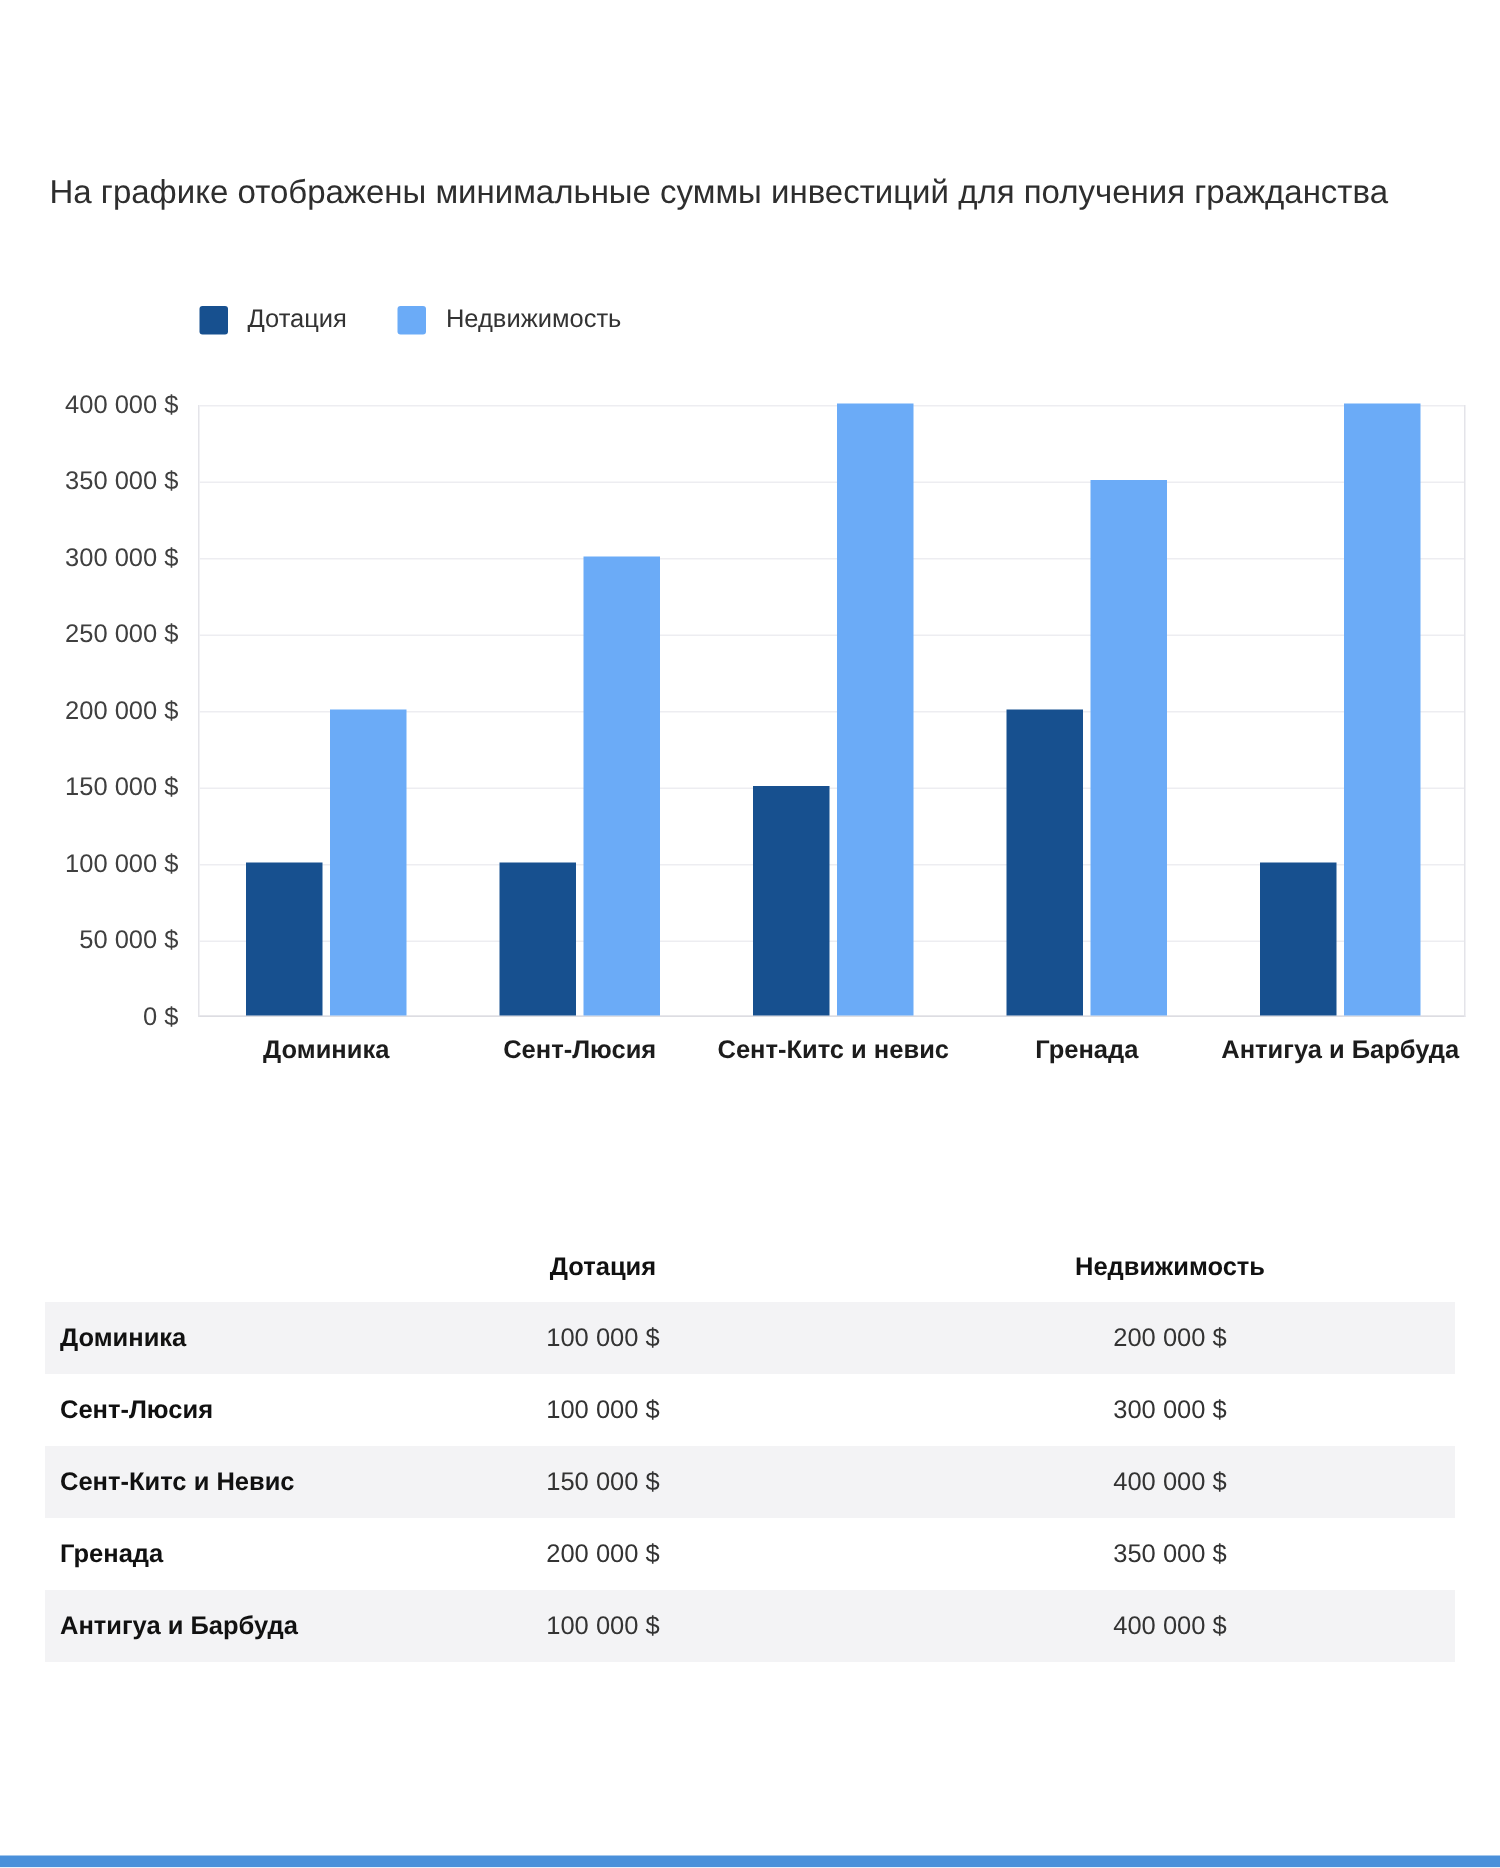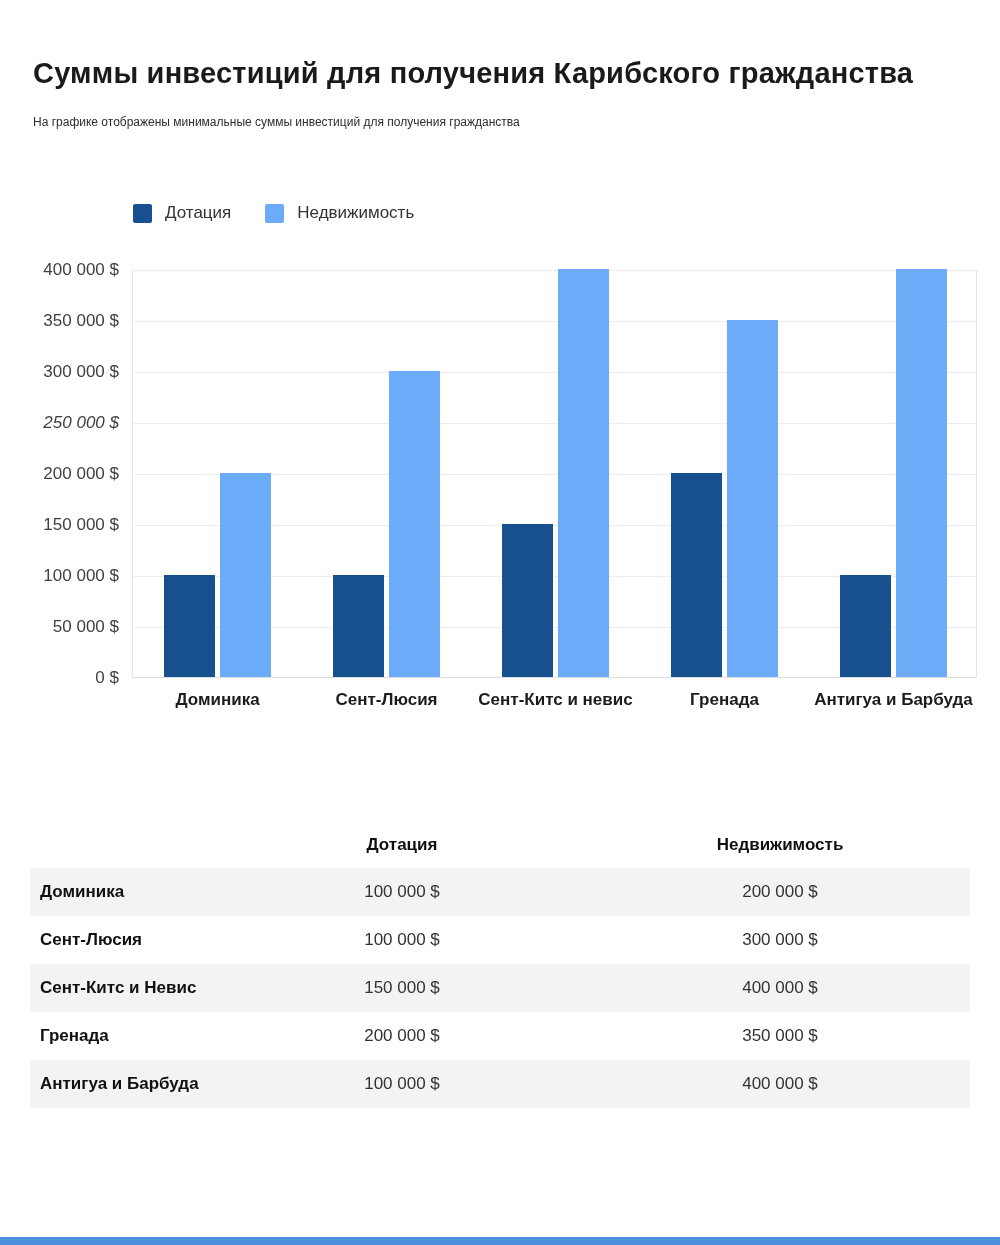--- a/index.html
+++ b/index.html
@@ -16,21 +16,21 @@
     position: absolute;
     left: 33px; top: 57px; right: 30px;
     font-size: 29px;
     font-weight: bold;
     color: #1a1a1a;
     letter-spacing: 0.2px;
   }
   .subtitle {
     position: absolute;
     left: 33px; top: 115px;
-    font-size: 12px;
+    font-size: 22px;
     color: #2e2e2e;
   }
   .legend {
     position: absolute;
     left: 133px; top: 203px;
     display: flex;
     align-items: center;
     gap: 34px;
   }
   .legend-item { display: flex; align-items: center; gap: 13px; }
@@ -108,21 +108,20 @@
     position: absolute;
     left: 0; right: 0; bottom: 0;
     height: 8px;
   }
 </style>
 </head>
 <body>
 
 <div class="page">
 
-  <h1 class="title">Суммы инвестиций для получения Карибского гражданства</h1>
   <p class="subtitle">На графике отображены минимальные суммы инвестиций для получения гражданства</p>
 
   <div class="legend">
     <div class="legend-item">
       <span class="legend-swatch" style="background: rgb(23, 80, 143);"></span>
       <span class="legend-label">Дотация</span>
     </div>
     <div class="legend-item">
       <span class="legend-swatch" style="background: rgb(107, 171, 247);"></span>
       <span class="legend-label">Недвижимость</span>
@@ -130,21 +129,21 @@
   </div>
 
   <div class="plot" id="plot">
       <div class="gridline" style="top: 0px;"></div>
       <div class="y-tick" style="top: -10px;">400 000 $</div>
       <div class="gridline" style="top: 51px;"></div>
       <div class="y-tick" style="top: 41px;">350 000 $</div>
       <div class="gridline" style="top: 102px;"></div>
       <div class="y-tick" style="top: 92px;">300 000 $</div>
       <div class="gridline" style="top: 153px;"></div>
-      <div class="y-tick" style="top: 143px; font-style: italic;">250 000 $</div>
+      <div class="y-tick" style="top: 143px;">250 000 $</div>
       <div class="gridline" style="top: 204px;"></div>
       <div class="y-tick" style="top: 194px;">200 000 $</div>
       <div class="gridline" style="top: 255px;"></div>
       <div class="y-tick" style="top: 245px;">150 000 $</div>
       <div class="gridline" style="top: 306px;"></div>
       <div class="y-tick" style="top: 296px;">100 000 $</div>
       <div class="gridline" style="top: 357px;"></div>
       <div class="y-tick" style="top: 347px; text-align: right;">50 000 $</div>
       <div class="gridline zero" style="top: 407px;"></div>
       <div class="y-tick" style="top: 398px;">0 $</div>

